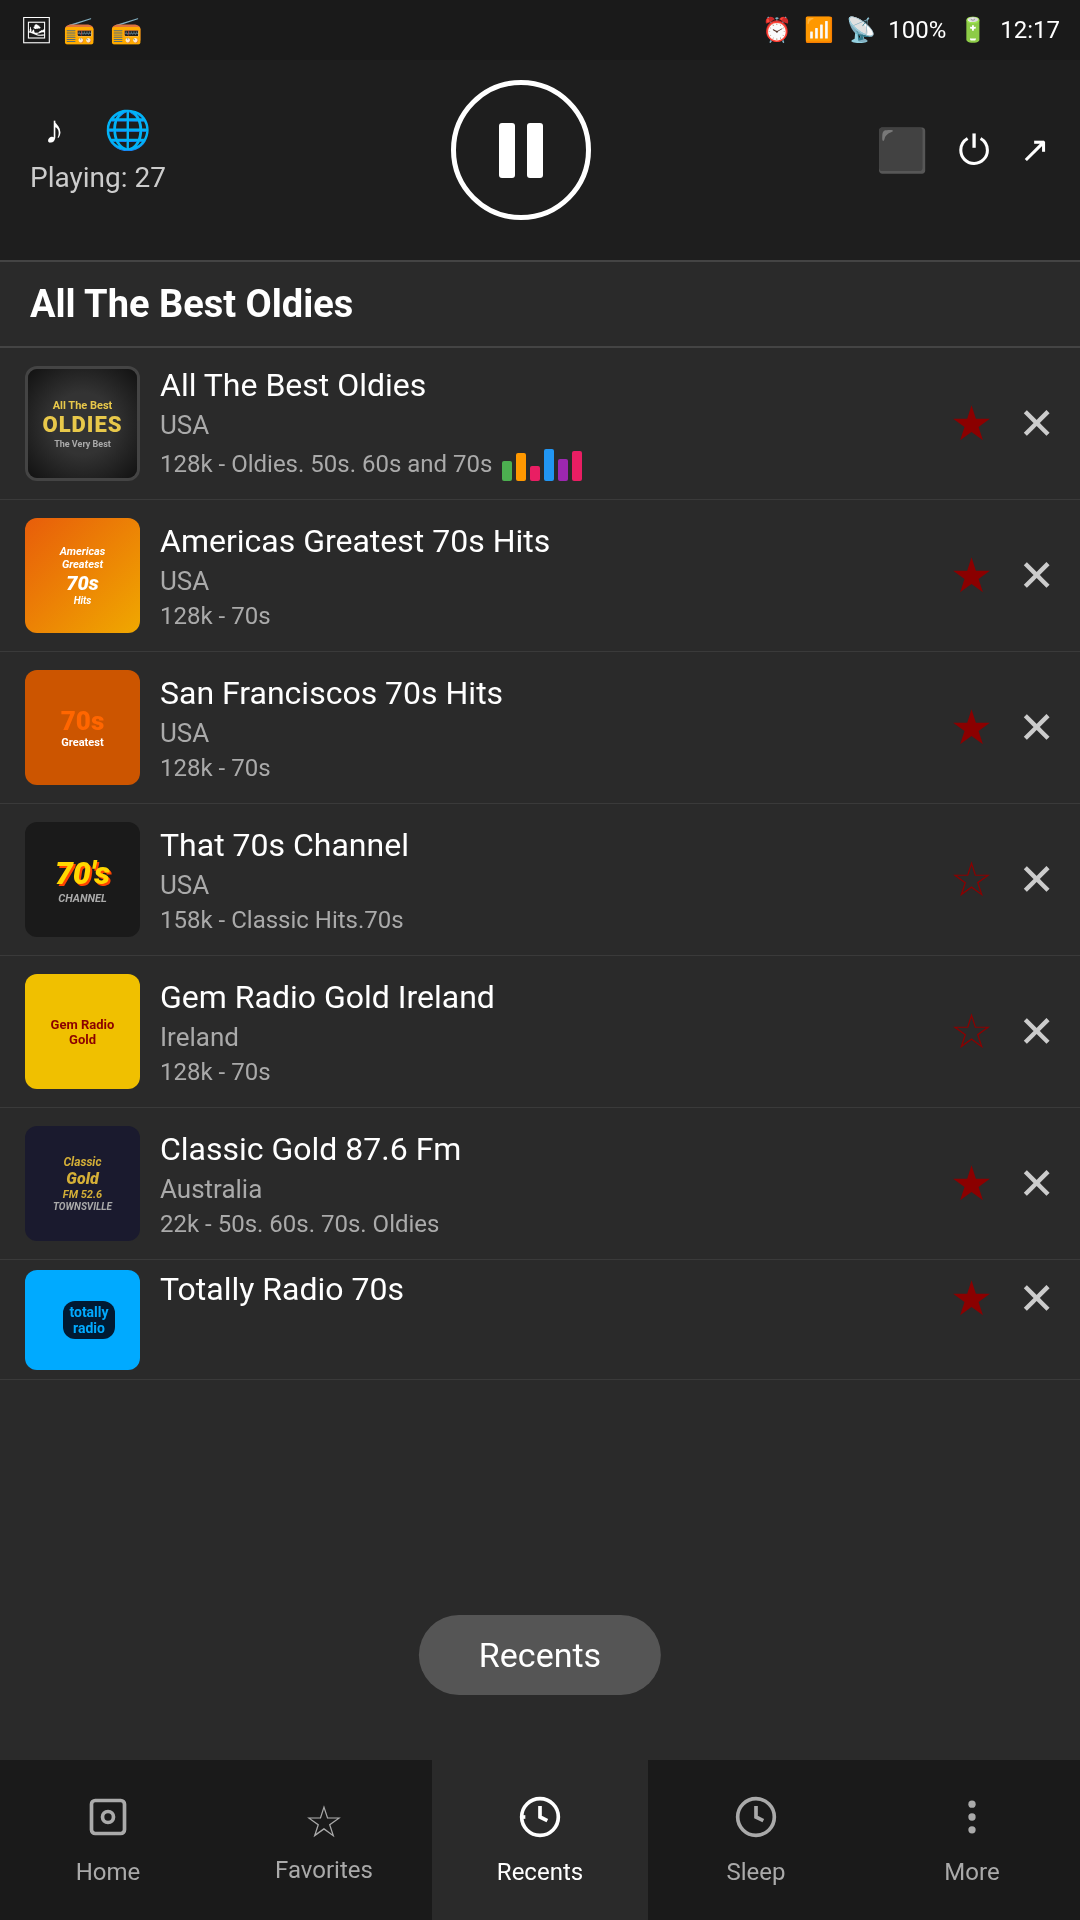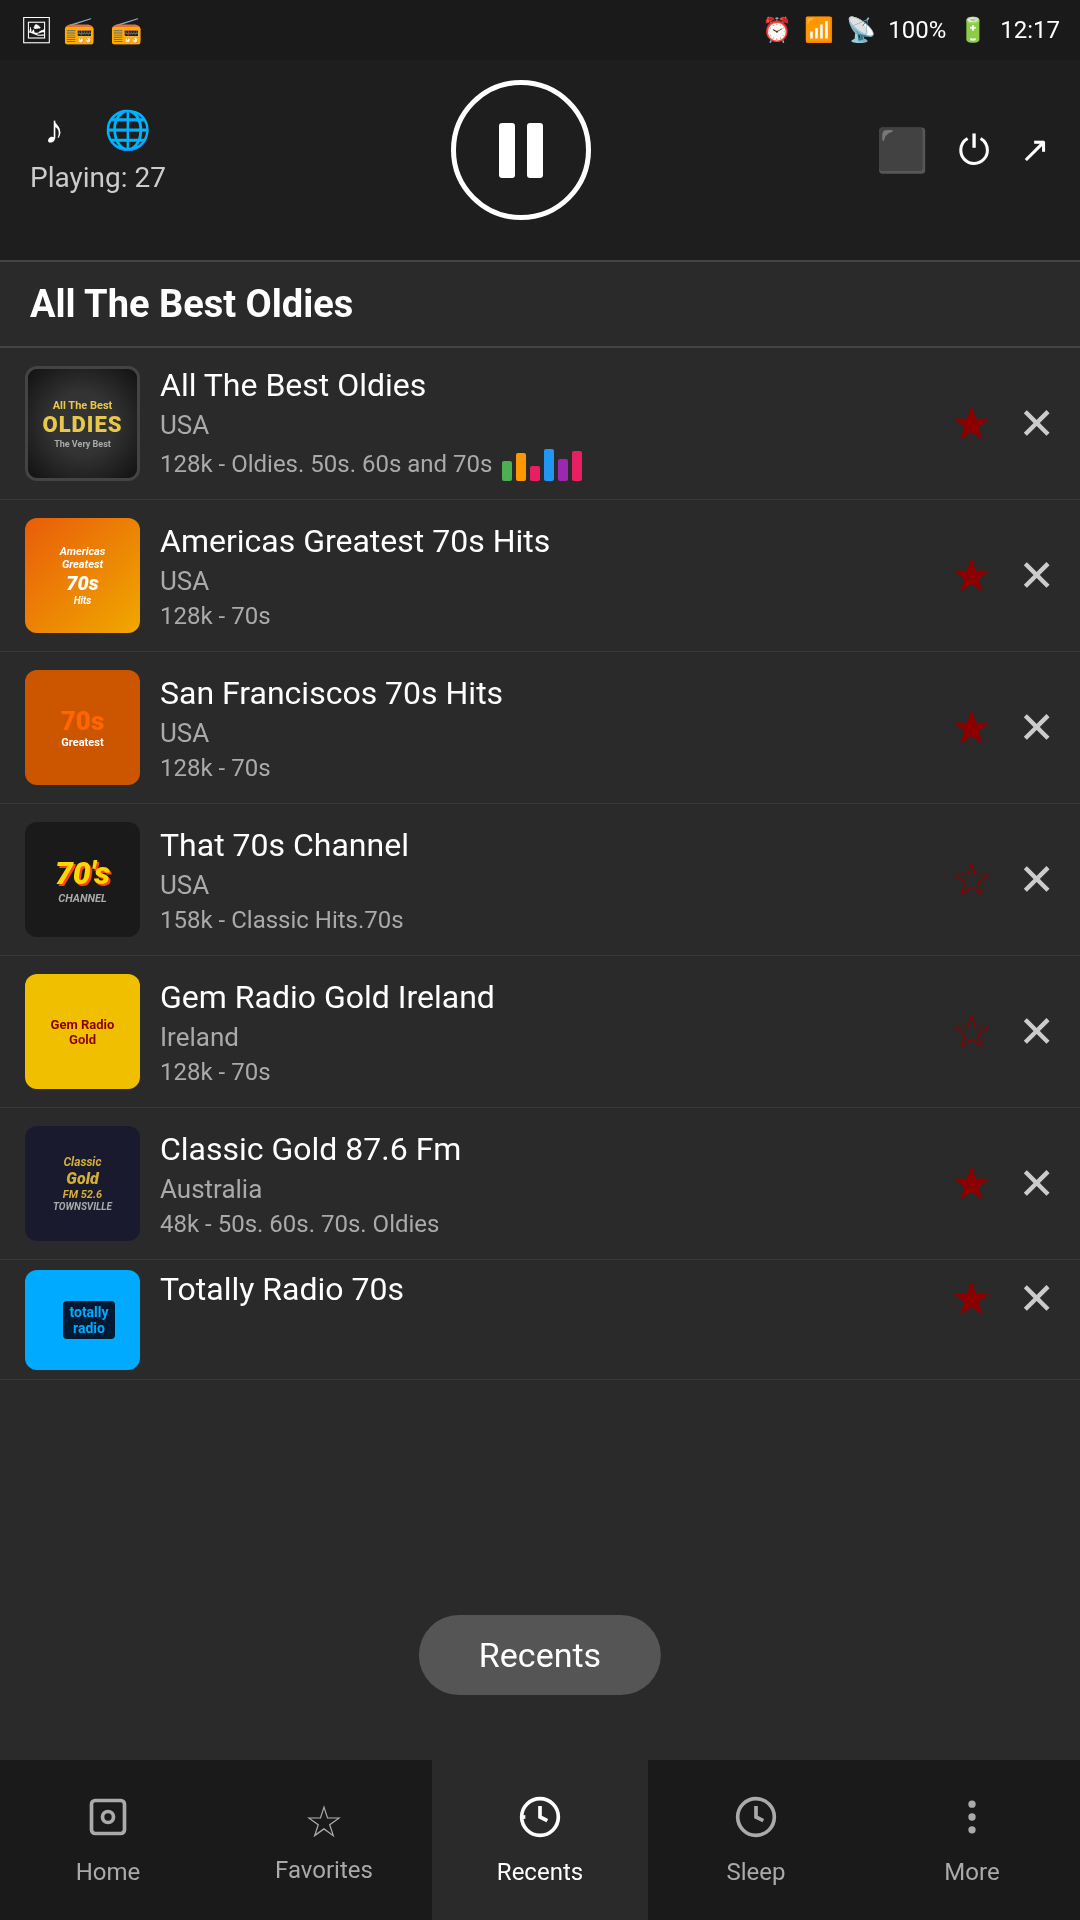--- a/index.html
+++ b/index.html
@@ -542,32 +542,32 @@
       <div class="logo-classic-inner">
         <span style="font-size:12px; color:#d4af37; font-style:italic;">Classic</span>
         <span style="font-size:16px; color:#d4af37; font-style:italic; font-weight:900;">Gold</span>
         <span style="font-size:11px; color:#d4af37;">FM 52.6</span>
         <span style="font-size:10px; color:#aaa;">TOWNSVILLE</span>
       </div>
     </div>
     <div class="station-info">
       <div class="station-name">Classic Gold 87.6 Fm</div>
       <div class="station-country">Australia</div>
-      <div class="station-bitrate">48k - 50s. 60s. 70s. Oldies</div>
+      <div class="station-bitrate">22k - 50s. 60s. 70s. Oldies</div>
     </div>
     <div class="station-actions">
       <span class="star-btn star-filled">★</span>
       <span class="close-btn">✕</span>
     </div>
   </div>
 
   <div class="station-item" style="overflow:hidden; height:120px; align-items:flex-start; padding-top:10px;">
     <div class="station-logo logo-totally" style="height:100px;">
       <div class="logo-totally-inner">
-        <span style="font-size:14px; color:#00aaff; background:#001a33; padding:3px 6px; border-radius:4px;margin-left:13px;">totally<br>radio</span>
+        <span style="font-size:14px; color:#00aaff; background:#001a33; padding:3px 6px; border-radius:12px;margin-left:13px;">totally<br>radio</span>
       </div>
     </div>
     <div class="station-info">
       <div class="station-name">Totally Radio 70s</div>
     </div>
     <div class="station-actions">
       <span class="star-btn star-filled">★</span>
       <span class="close-btn">✕</span>
     </div>
   </div>

